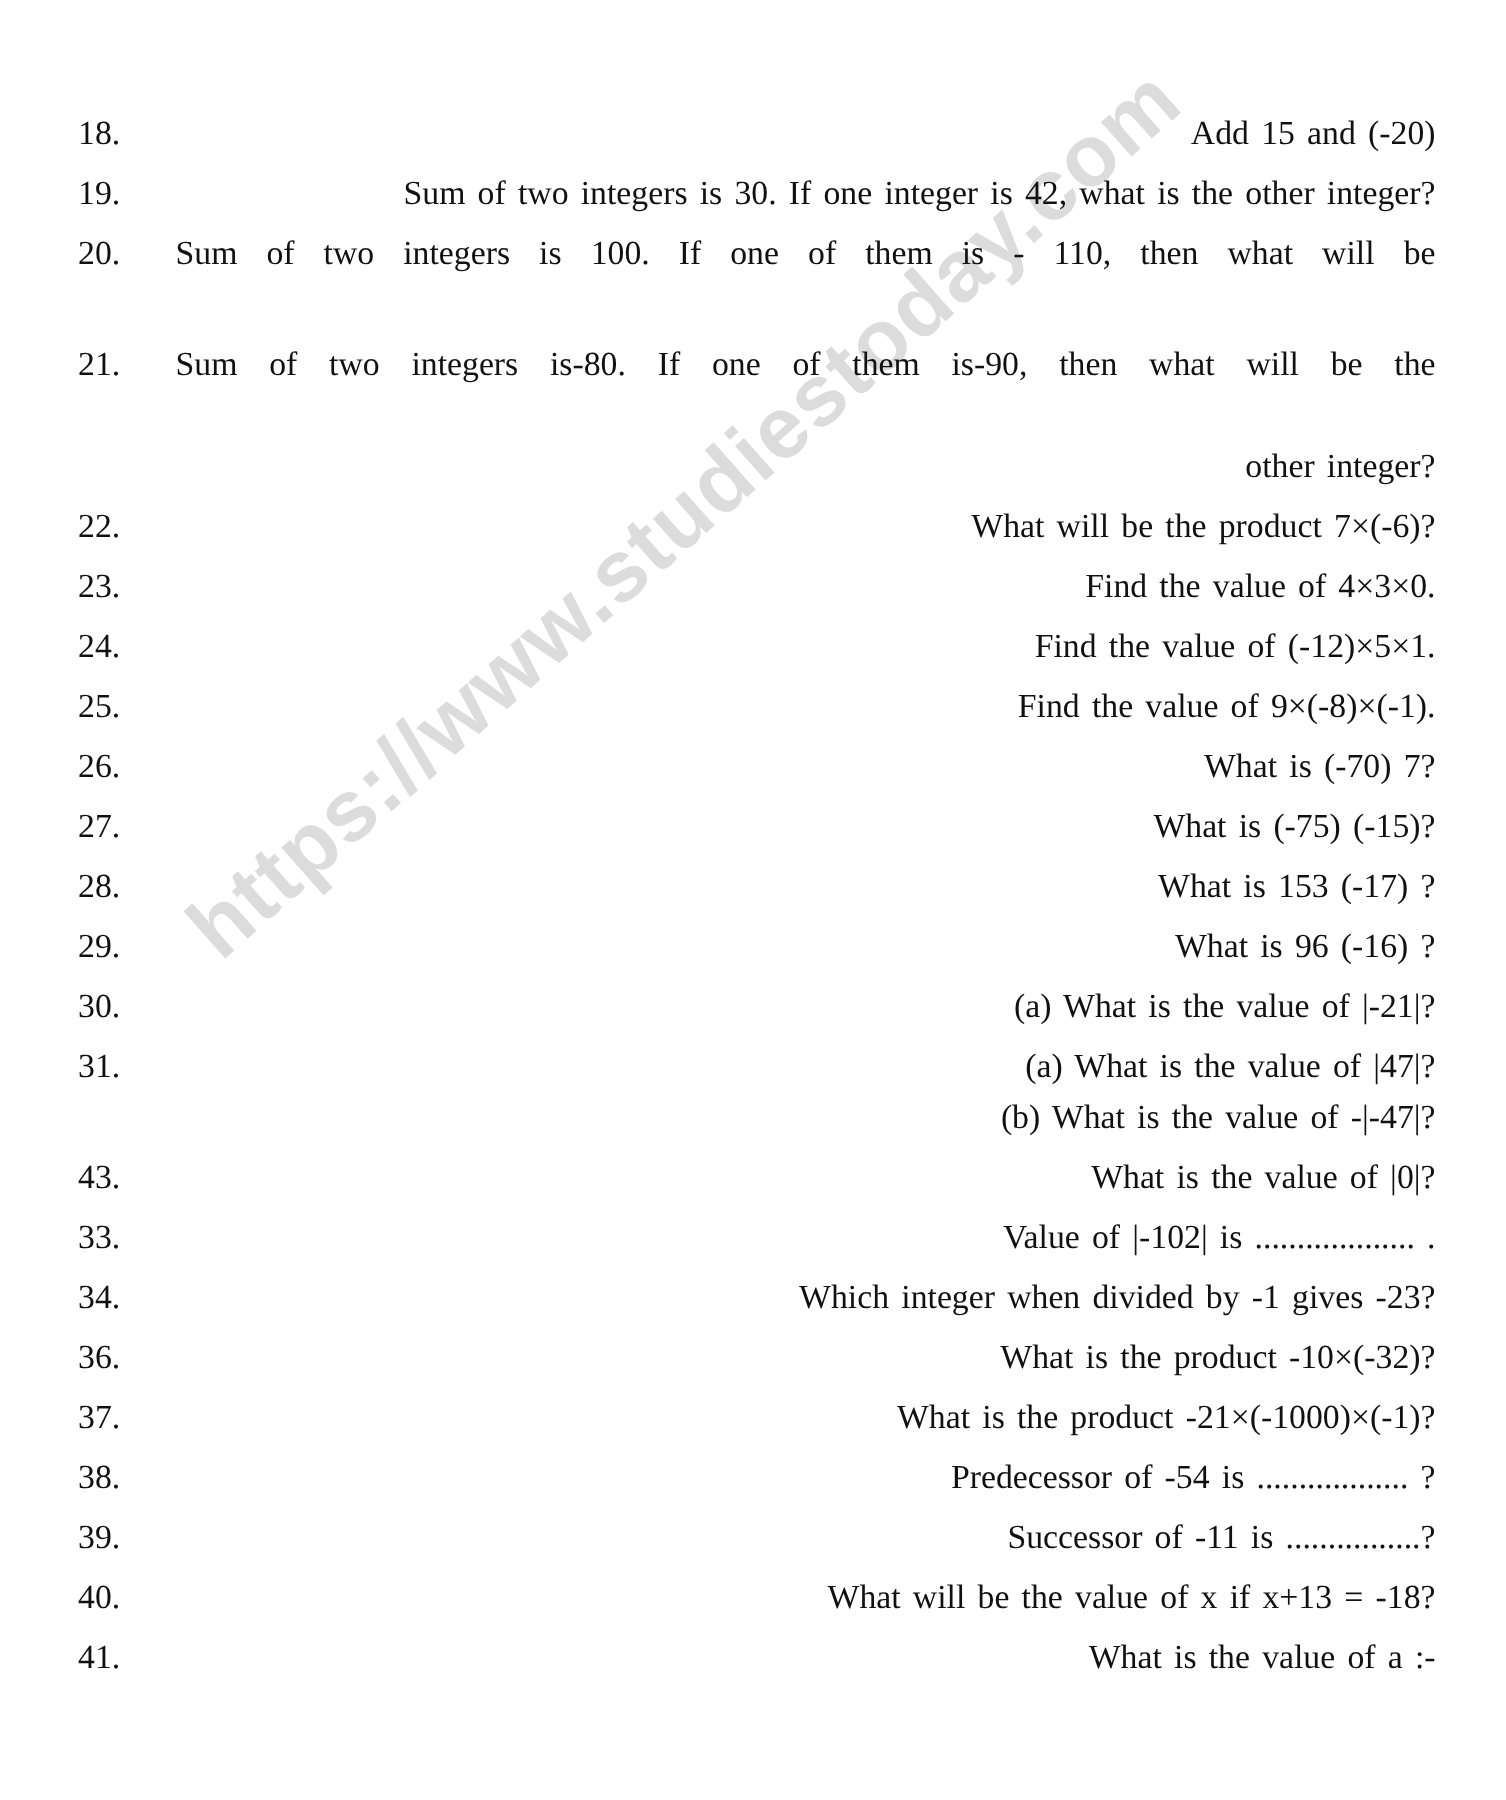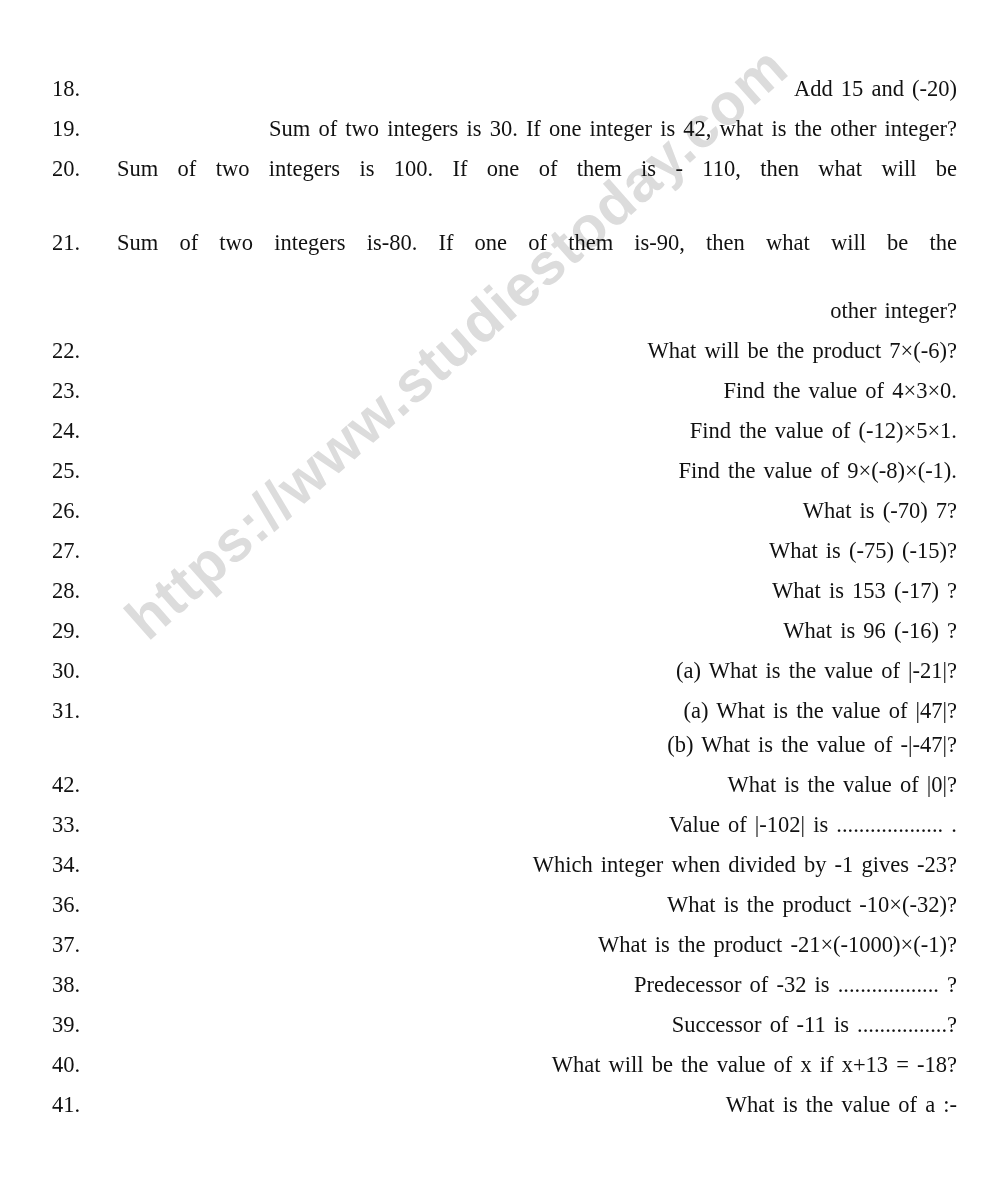--- a/index.html
+++ b/index.html
@@ -188,21 +188,21 @@
         </div>
       </li>
       <li class="question-item">
         <span class="q-number">31.</span>
         <div class="q-body">
           <div class="q-line nowrap">(a) What is the value of |47|?</div>
           <div class="q-line nowrap">(b) What is the value of -|-47|?</div>
         </div>
       </li>
       <li class="question-item">
-        <span class="q-number">42.</span>
+        <span class="q-number">43.</span>
         <div class="q-body">
           <div class="q-line nowrap">What is the value of |0|?</div>
         </div>
       </li>
       <li class="question-item">
         <span class="q-number">33.</span>
         <div class="q-body">
           <div class="q-line nowrap">Value of |-102| is ................... .</div>
         </div>
       </li>
@@ -220,21 +220,21 @@
       </li>
       <li class="question-item">
         <span class="q-number">37.</span>
         <div class="q-body">
           <div class="q-line nowrap">What is the product -21×(-1000)×(-1)?</div>
         </div>
       </li>
       <li class="question-item">
         <span class="q-number">38.</span>
         <div class="q-body">
-          <div class="q-line nowrap">Predecessor of -32 is .................. ?</div>
+          <div class="q-line nowrap">Predecessor of -54 is .................. ?</div>
         </div>
       </li>
       <li class="question-item">
         <span class="q-number">39.</span>
         <div class="q-body">
           <div class="q-line nowrap">Successor of -11 is ................?</div>
         </div>
       </li>
       <li class="question-item">
         <span class="q-number">40.</span>

